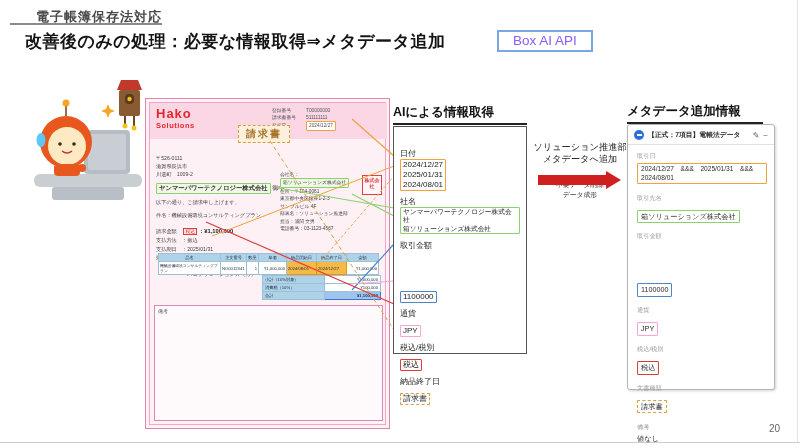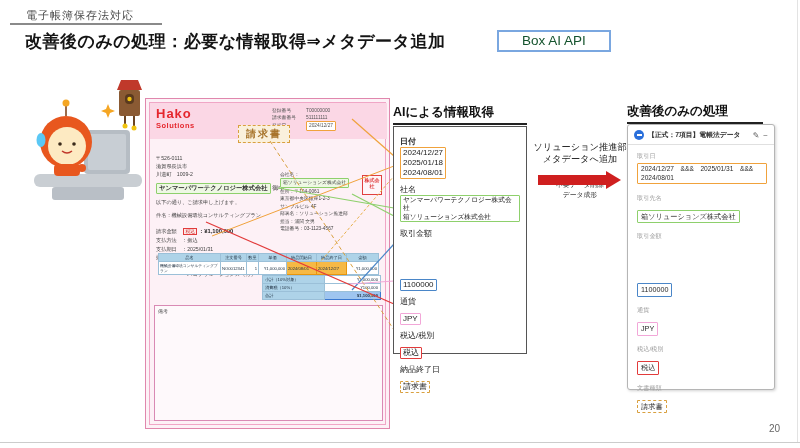--- a/index.html
+++ b/index.html
@@ -1,23 +1,23 @@
 <!DOCTYPE html>
 <html><head>
 <meta charset="utf-8">
 <style>
   * { margin:0; padding:0; box-sizing:border-box; font-family:"Liberation Sans","DejaVu Sans",sans-serif; }
   html,body { width:800px; height:448px; background:#ffffff; position:relative; overflow:hidden; }
   .abs { position:absolute; }
 
   
-  .slide-tag { left:26px; top:8px; font-size:11px; font-weight:normal; color:#4a4a4a; letter-spacing:1px; }
+  .slide-tag { left:36px; top:8px; font-size:13px; font-weight:bold; color:#4a4a4a; letter-spacing:1px; }
   .tag-underline { left:10px; top:23px; width:152px; height:2px; background:#8a8a8a; }
   .slide-title { left:25px; top:30px; font-size:17px; font-weight:bold; color:#141414; letter-spacing:.5px; }
-  .badge { left:497px; top:30px; border:2px solid #7aa7e0; color:#14532d; font-size:13.5px; padding:1px 23px 2px; background:#fff; }
+  .badge { left:497px; top:30px; border:2px solid #7aa7e0; color:#8b5cf6; font-size:13.5px; padding:1px 14px 2px; background:#fff; }
   .page-number { right:20px; top:423px; font-size:10px; color:#666; }
   .slide-bottom-line { left:0; top:442px; width:800px; height:1px; background:#cccccc; }
   .slide-right-line { left:797px; top:0; width:1px; height:442px; background:#e3e3e3; }
 
   
   .sec-header { font-size:12.5px; font-weight:bold; color:#111; border-bottom:2px solid #222; padding-bottom:2px; }
 
   
   .hl { display:inline-block; border:1.2px solid; padding:0 2px; border-radius:1px; background:#fff; }
   .hl-orange { border-color:#f0a23c; }
@@ -60,21 +60,21 @@
   .inv-totals td.tlabel { background:#aed3e8; width:62px; }
   .inv-totals td.tvalue { background:#fff; width:56px; text-align:right; }
   .inv-totals td.grand { background:#9fc5ef; border:1px solid #3a78d0; font-weight:bold; }
   .inv-remarks { left:8px; top:206px; width:229px; height:116px; border:1px solid #d98ab4; background:rgba(255,255,255,.55); }
   .inv-remarks-label { font-size:5px; color:#555; padding:2px 3px; }
 
   
   .ai-header { left:393px; top:104px; width:134px; }
   .ai-box { left:393px; top:126px; width:134px; height:228px; border:1px solid #555; background:#fff; z-index:3; padding:5px 6px; }
   .ai-label { font-size:8px; color:#222; margin-top:5px; }
-  .ai-label:first-child { margin-top:4px;font-weight:bold; }
+  .ai-label:first-child { margin-top:16px; }
   .ai-box .val { font-size:8px; color:#222; line-height:1.25; }
   .ai-companies { font-size:6.7px !important; }
 
   
   .transfer { left:531px; top:142px; width:98px; text-align:center; z-index:3; }
   .transfer-text { font-size:9.2px; color:#222; line-height:1.3; }
   .arrow { margin:9px auto 7px; width:84px; height:0; position:relative; }
   .arrow-shaft { position:absolute; left:0; top:0; width:68px; height:10px; background:#cf1f1f; }
   .arrow-head { position:absolute; left:68px; top:-4px; width:0; height:0; border-top:9px solid transparent; border-bottom:9px solid transparent; border-left:15px solid #cf1f1f; }
   .transfer-note { font-size:6.8px; color:#333; line-height:1.45; margin-top:14px; }
@@ -248,21 +248,21 @@
   <div class="abs inv-remarks">
     <div class="inv-remarks-label">備考</div>
   </div>
 </div>
 
 <div class="abs ai-header sec-header">AIによる情報取得</div>
 <div class="abs ai-box">
   <div class="ai-label">日付</div>
   <div class="hl hl-orange val">
     <div>2024/12/27</div>
-    <div>2025/01/18</div>
+    <div>2025/01/31</div>
     <div>2024/08/01</div>
   </div>
   <div class="ai-label">社名</div>
   <div class="hl hl-green val ai-companies">
     <div>ヤンマーパワーテクノロジー株式会社</div>
     <div>箱ソリューションズ株式会社</div>
   </div>
   <div class="ai-label">取引金額</div>
   <div class="hl hl-blue val">1100000</div>
   <div class="ai-label">通貨</div>
@@ -281,21 +281,21 @@
   <div class="arrow">
     <div class="arrow-shaft"></div>
     <div class="arrow-head"></div>
   </div>
   <div class="transfer-note">
     <div>不要データ削除</div>
     <div>データ成形</div>
   </div>
 </div>
 
-<div class="abs md-header sec-header">改善後のみの処理</div>
+<div class="abs md-header sec-header">メタデータ追加情報</div>
 <div class="abs md-card">
   <div class="md-card-head">
     <div class="md-circle"></div>
     <div class="md-card-title">【正式：7項目】電帳法データ</div>
     <div class="md-icon">✎</div>
     <div class="md-icon">−</div>
   </div>
   <div class="md-fields">
     <div class="md-field">
       <div class="lbl">取引日</div>
@@ -314,14 +314,18 @@
       <div class="val hl hl-pink">JPY</div>
     </div>
     <div class="md-field">
       <div class="lbl">税込/税別</div>
       <div class="val hl hl-red">税込</div>
     </div>
     <div class="md-field">
       <div class="lbl">文書種類</div>
       <div class="val hl hl-dashed">請求書</div>
     </div>
+    <div class="md-field">
+      <div class="lbl">備考</div>
+      <div class="val">値なし</div>
+    </div>
   </div>
 </div>
 
 </body></html>

